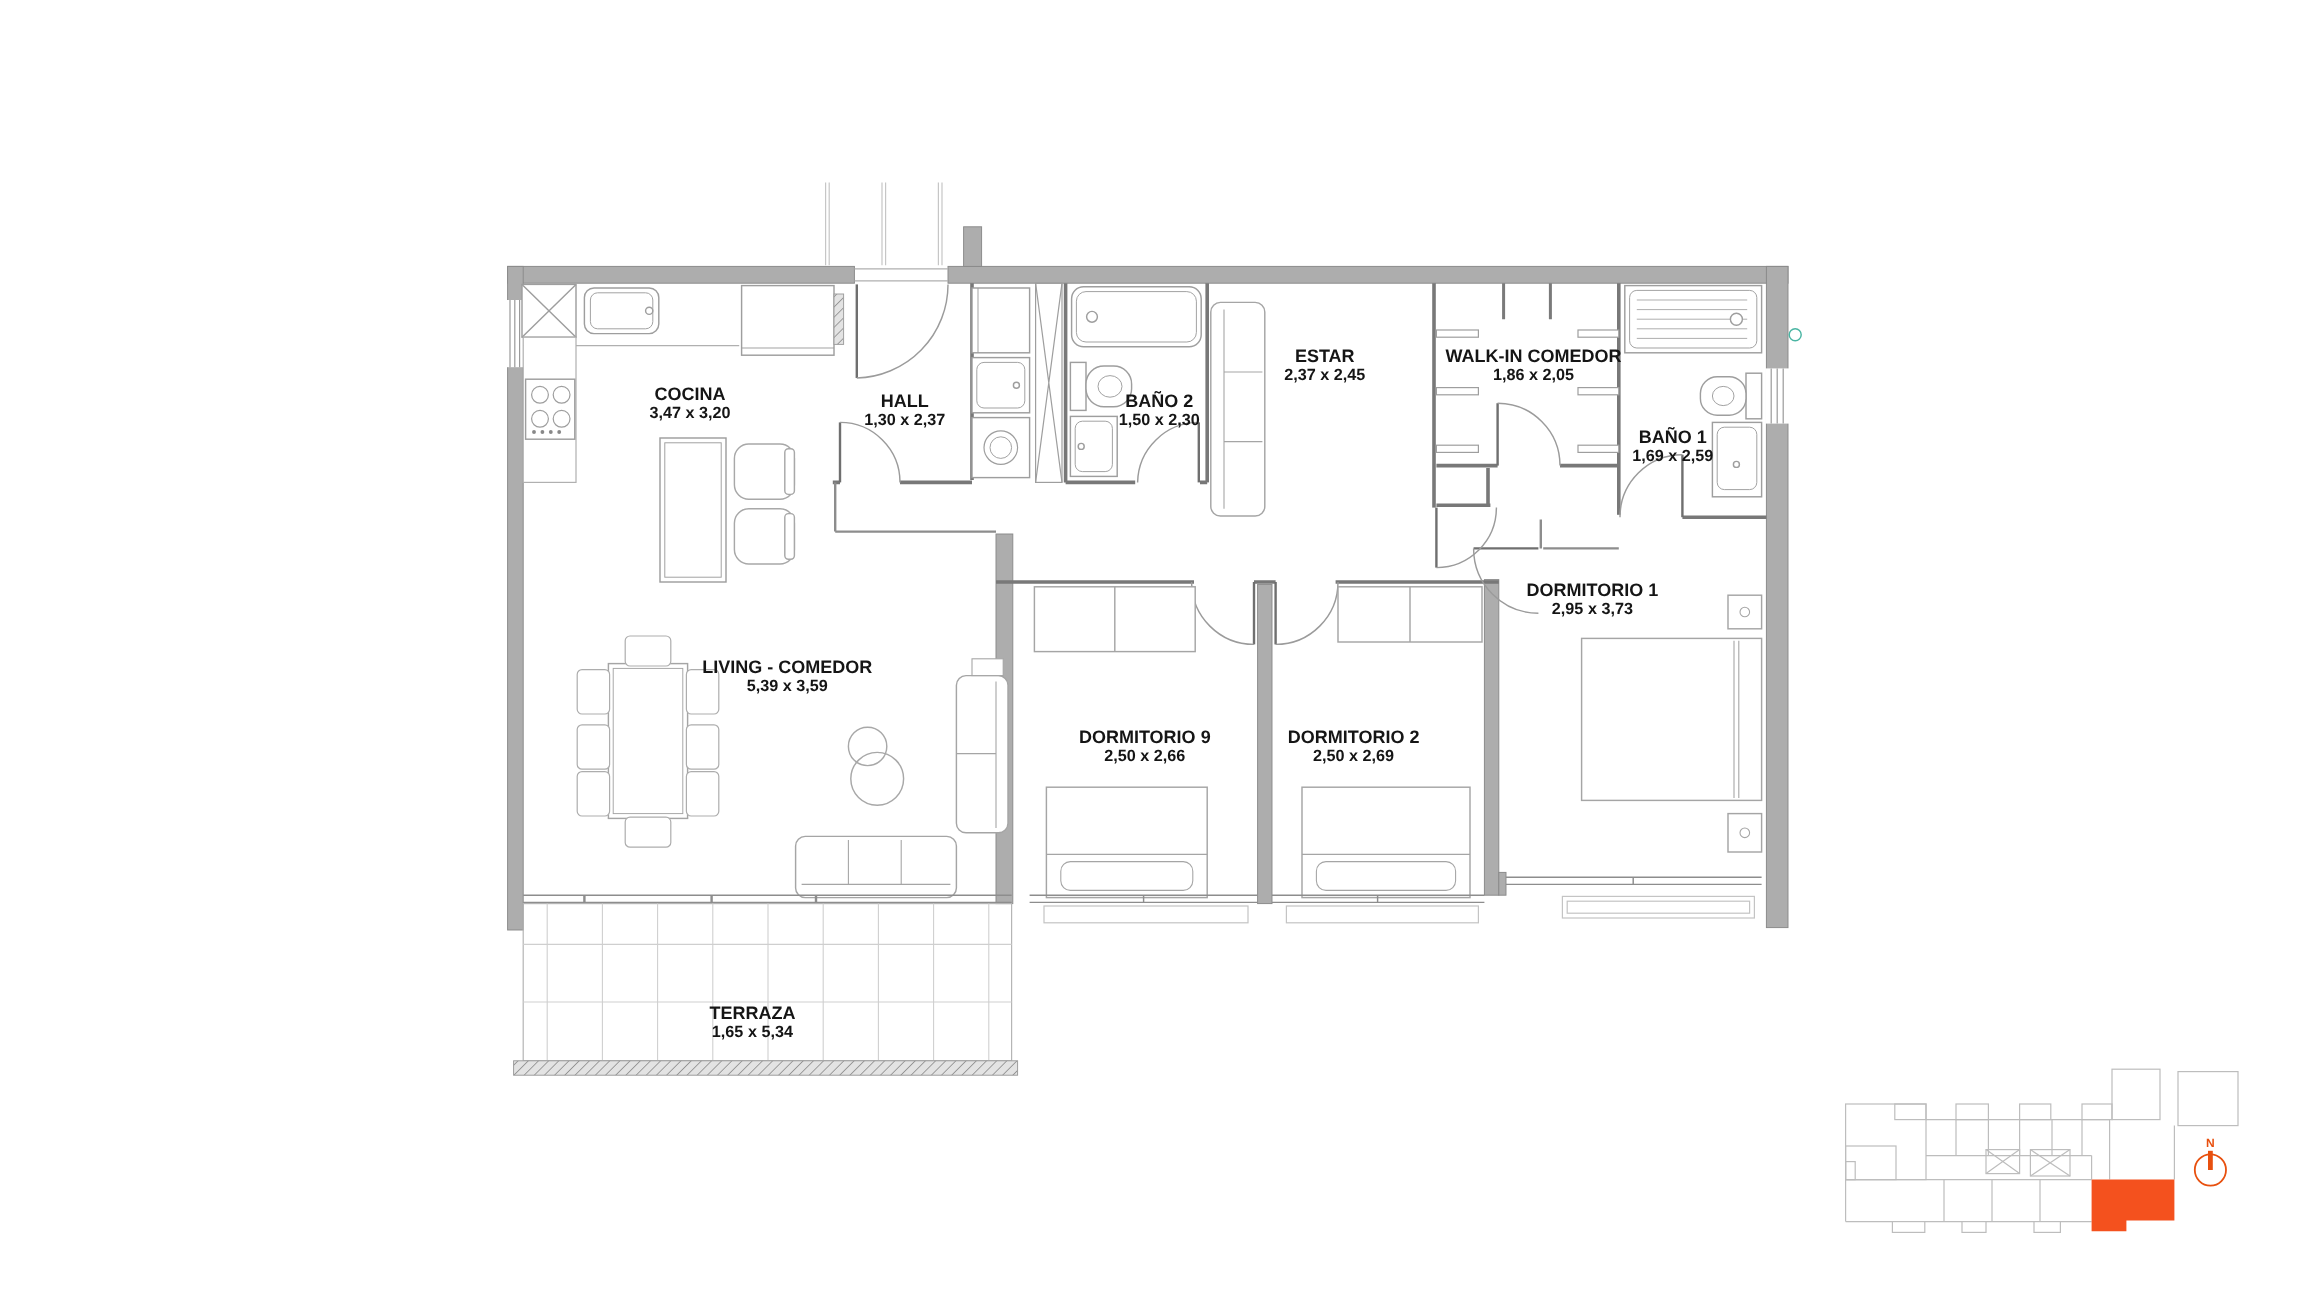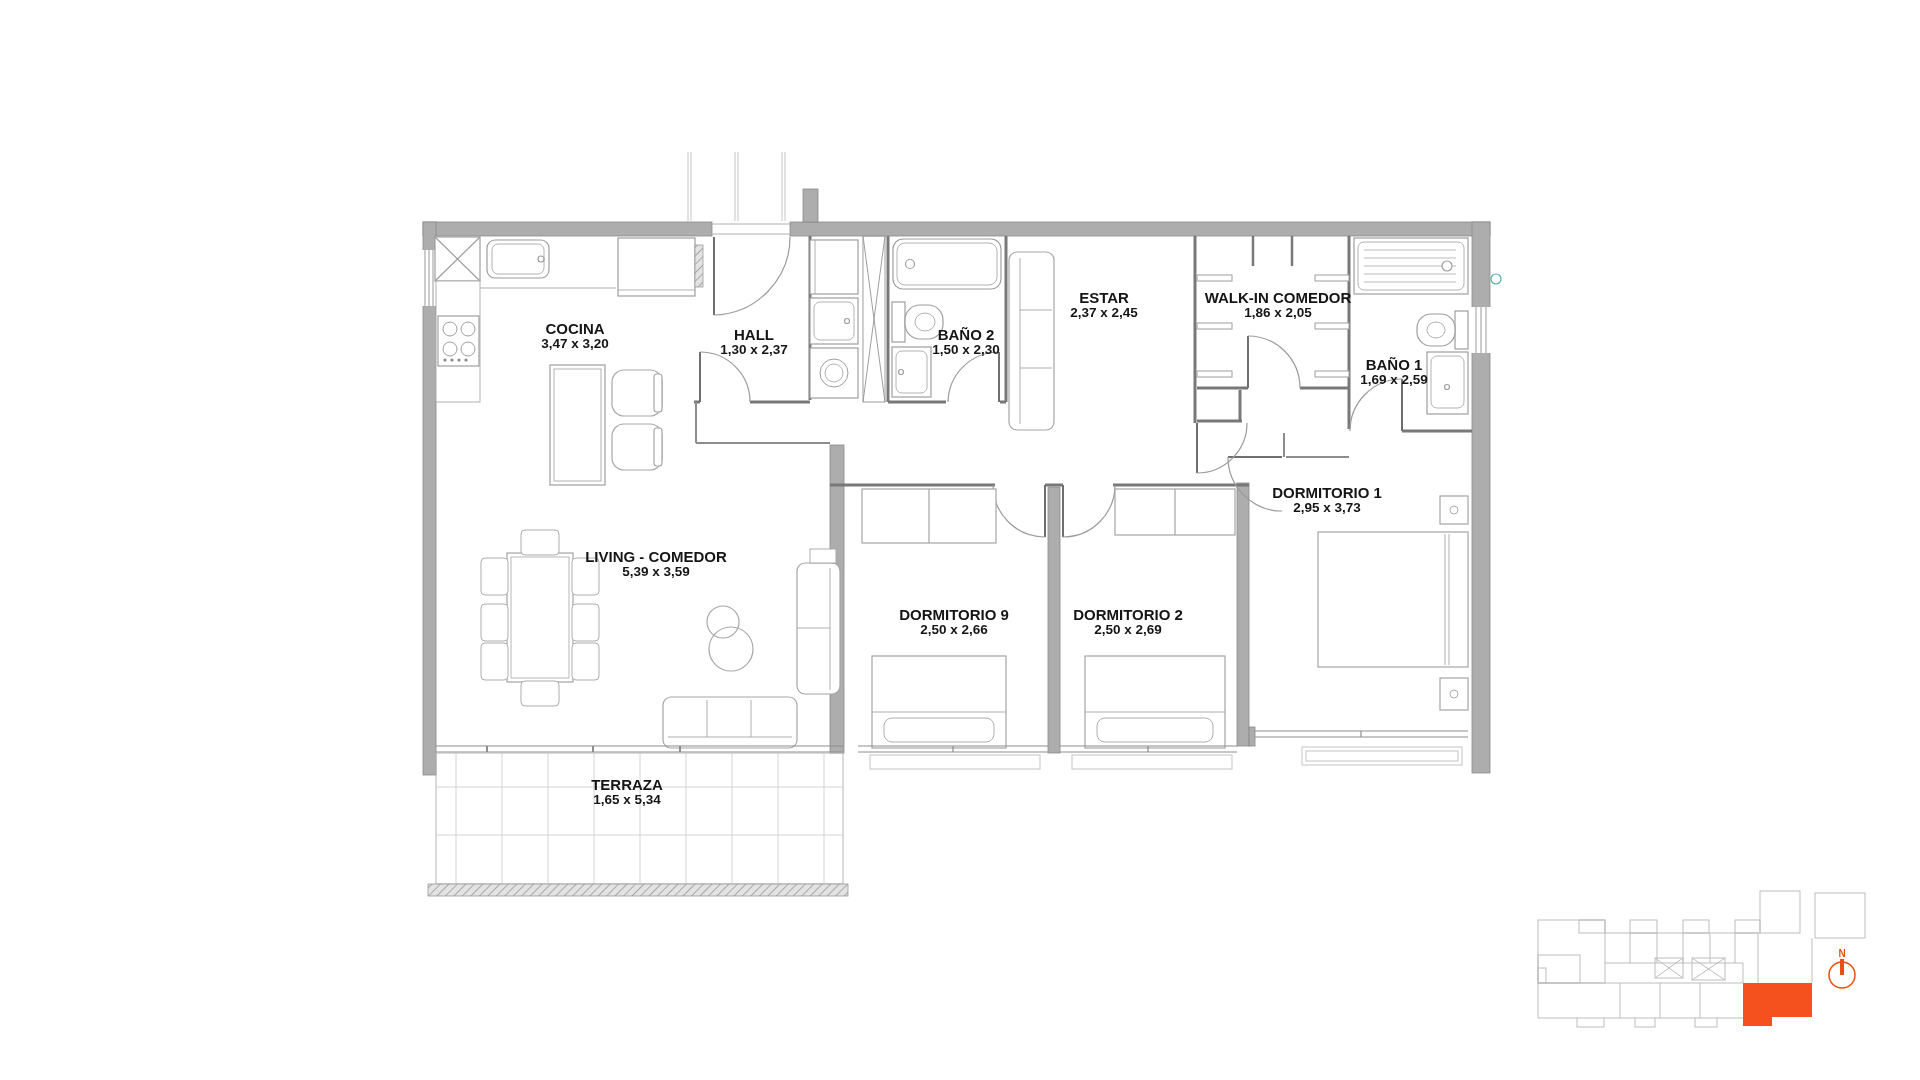--- a/index.html
+++ b/index.html
@@ -358,20 +358,20 @@
   <div class="dm">2,50 x 2,69</div>
 </div>
 <div class="lbl" style="left:954px;top:607px">
   <div class="nm">DORMITORIO 9</div>
   <div class="dm">2,50 x 2,66</div>
 </div>
 <div class="lbl" style="left:656px;top:549px">
   <div class="nm">LIVING - COMEDOR</div>
   <div class="dm">5,39 x 3,59</div>
 </div>
-<div class="lbl" style="left:627px;top:777px">
+<div class="lbl" style="left:627px;top:837px">
   <div class="nm">TERRAZA</div>
   <div class="dm">1,65 x 5,34</div>
 </div>
 
 <div class="north-n" style="left:1842px;top:948px">N</div>
 
 </div>
 
 </body></html>

